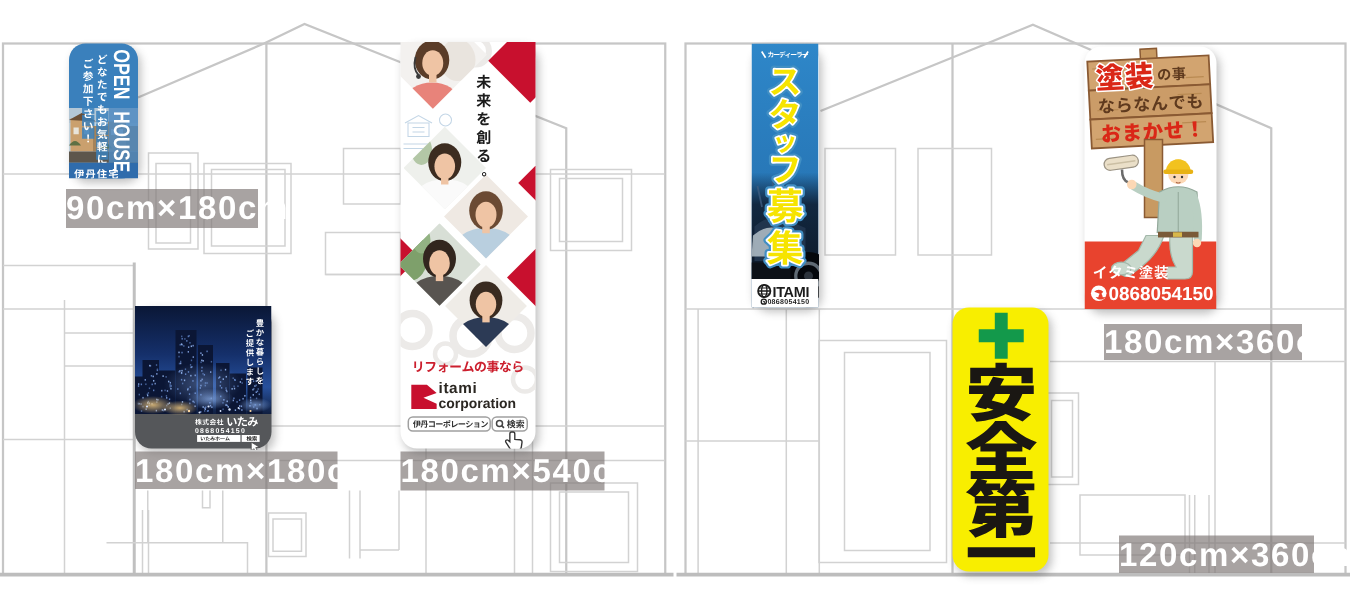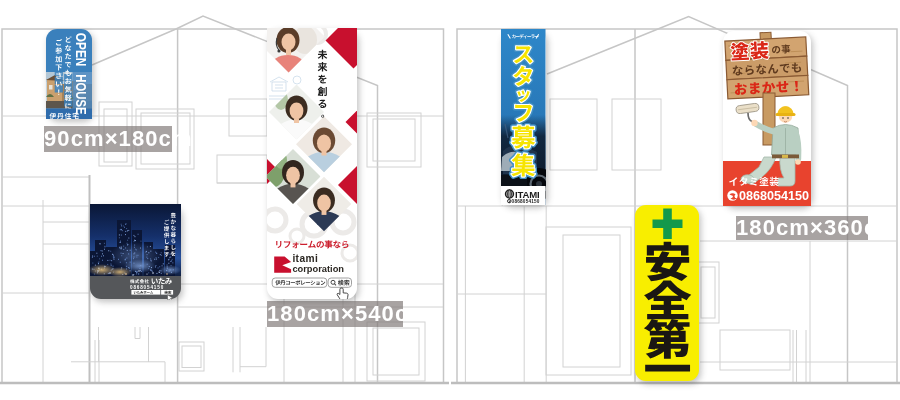--- a/index.html
+++ b/index.html
@@ -390,20 +390,21 @@
           <path transform="translate(53.4,89.6) scale(0.0033)" fill="#222" d="M354 -370 240 -424C199 -339 119 -229 52 -166L161 -92C215 -151 308 -282 354 -370ZM783 -427 674 -368C723 -306 794 -185 837 -100L954 -164C914 -237 834 -363 783 -427ZM99 -641V-509C127 -512 165 -513 195 -513H449C449 -465 449 -148 448 -111C447 -85 438 -75 412 -75C387 -75 343 -78 300 -86L313 37C363 44 422 46 475 46C546 46 580 10 580 -48C580 -132 580 -431 580 -513H813C841 -513 880 -512 911 -510V-641C884 -637 841 -634 812 -634H580V-714C580 -739 586 -787 589 -801H441C444 -784 449 -740 449 -714V-634H195C164 -634 129 -638 99 -641Z"></path>
           <path transform="translate(56.7,89.6) scale(0.0033)" fill="#222" d="M92 -463V-306C129 -308 196 -311 253 -311C370 -311 700 -311 790 -311C832 -311 883 -307 907 -306V-463C881 -461 837 -457 790 -457C700 -457 371 -457 253 -457C201 -457 128 -460 92 -463Z"></path>
           <path transform="translate(60.0,89.6) scale(0.0033)" fill="#222" d="M172 -144C139 -143 96 -143 62 -143L85 3C117 -1 154 -6 179 -9C305 -22 608 -54 770 -73C789 -30 805 11 818 45L953 -15C907 -127 805 -323 734 -431L609 -380C642 -336 679 -269 714 -197C613 -185 471 -169 349 -157C398 -291 480 -545 512 -643C527 -687 542 -724 555 -754L396 -787C392 -753 386 -722 372 -671C343 -567 257 -293 199 -145Z"></path>
           <path transform="translate(74.3,89.7) scale(0.0036)" fill="#222" d="M404 -457V-179H588C560 -108 493 -42 339 6C358 25 392 71 403 95C551 48 631 -24 673 -104C735 5 813 55 913 94C926 59 955 19 982 -6C885 -35 810 -74 752 -179H929V-457H715V-521H847V-571C874 -552 901 -536 927 -523C943 -557 967 -600 989 -628C885 -668 782 -752 712 -848H603C556 -771 468 -686 371 -636V-643H279V-850H168V-643H45V-532H161C134 -412 81 -275 22 -195C40 -167 66 -120 77 -88C111 -137 142 -205 168 -281V89H279V-339C299 -297 319 -253 330 -224L392 -316C377 -341 305 -451 279 -485V-532H371V-580C383 -561 393 -540 400 -523C428 -537 455 -553 482 -572V-521H607V-457ZM661 -745C691 -703 735 -659 783 -619H544C591 -659 632 -703 661 -745ZM508 -365H607V-305L606 -271H508ZM715 -365H821V-271H714L715 -301Z"></path>
           <path transform="translate(77.9,89.7) scale(0.0036)" fill="#222" d="M614 -81C695 -35 802 34 852 80L951 12C894 -34 784 -99 706 -140ZM266 -137C213 -85 121 -33 36 -2C63 18 107 60 128 83C212 42 314 -26 379 -94ZM64 -607V-399H178V-507H377C349 -478 315 -447 284 -421L241 -443L163 -375C218 -346 284 -305 332 -269L286 -243L61 -242L67 -135C169 -137 298 -140 437 -144V90H557V-148L815 -157C835 -141 851 -125 864 -111L948 -180C896 -232 789 -308 710 -357L631 -297C654 -282 678 -265 703 -247L466 -244C557 -298 653 -361 733 -422L626 -480C574 -433 503 -380 429 -331C411 -344 390 -358 368 -372C416 -406 470 -449 519 -492L487 -507H819V-399H938V-607H555V-669H925V-772H555V-850H436V-772H73V-669H436V-607Z"></path>
           <path d="M77.5 90.8 l0 6 l1.7 -1.7 l1.2 2.4 l1.3 -0.8 l-1.2 -2.3 l2.3 -0.4 z" fill="#fff" stroke="#444" stroke-width="0.5"></path>
         </g>
       </svg>
     </div>
 
+<div class="lbl" style="left:90px;top:301px;width:135px;height:25px;line-height:25px;">180cm×180cm</div>
 
 <div class="lbl" style="left:267px;top:301px;width:136px;height:26px;line-height:26px;">180cm×540cm</div>
 <div class="banner" style="left:267px;top:28px;width:89.5px;height:271px;background:#fff;">
       <svg width="89.5" height="271" viewBox="0 0 89.5 271">
         <g stroke="#eceae8" fill="none">
           <circle cx="8" cy="192" r="11" stroke-width="5"></circle>
           <circle cx="47" cy="196" r="12" stroke-width="5"></circle>
           <circle cx="76" cy="194" r="11" stroke-width="5"></circle>
           <circle cx="30" cy="208" r="7" stroke-width="3"></circle>
           <circle cx="12" cy="12" r="10" stroke-width="4"></circle>
@@ -653,12 +654,13 @@
         <g transform="translate(9.5,164.5)">
           <circle r="5.2" fill="#fff"></circle>
           <path d="M-3 -1 a4 4 0 0 1 6 0 l-1.2 1.4 a9 9 0 0 1 0.9 2.2 l1.8 -0.1 a4 4 0 0 1 -6.6 0 l1.8 0.1 a9 9 0 0 1 0.9 -2.2 Z" fill="#e8432e"></path>
         </g>
         <text x="16" y="169" font-family="Liberation Sans" font-weight="bold" font-size="12.6" fill="#fff">0868054150</text>
       </svg>
     </div>
 
 <div class="lbl" style="left:722px;top:216px;width:132px;height:24px;line-height:24px;margin-left:14px;">180cm×360cm</div>
 
+<div class="lbl" style="left:746px;top:357px;width:130px;height:25px;line-height:25px;">120cm×360cm</div>
 </div>
 </body></html>

